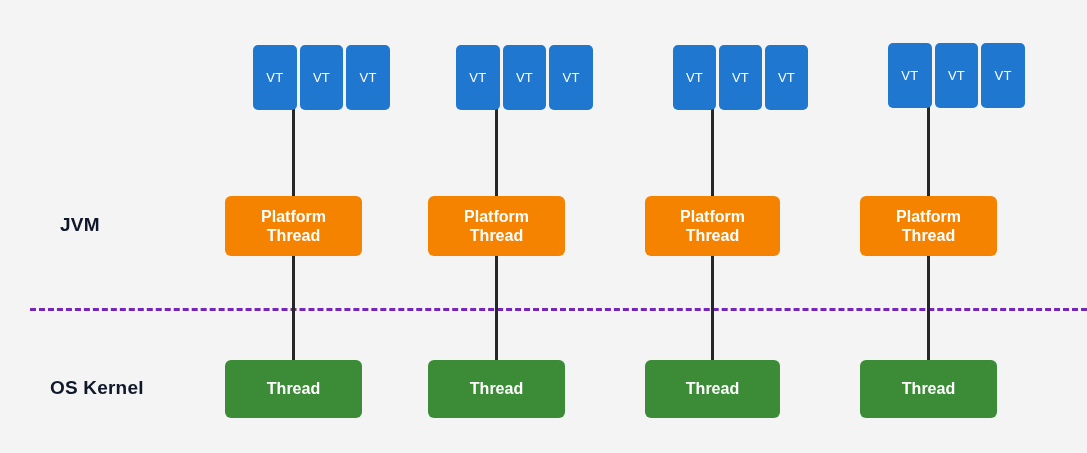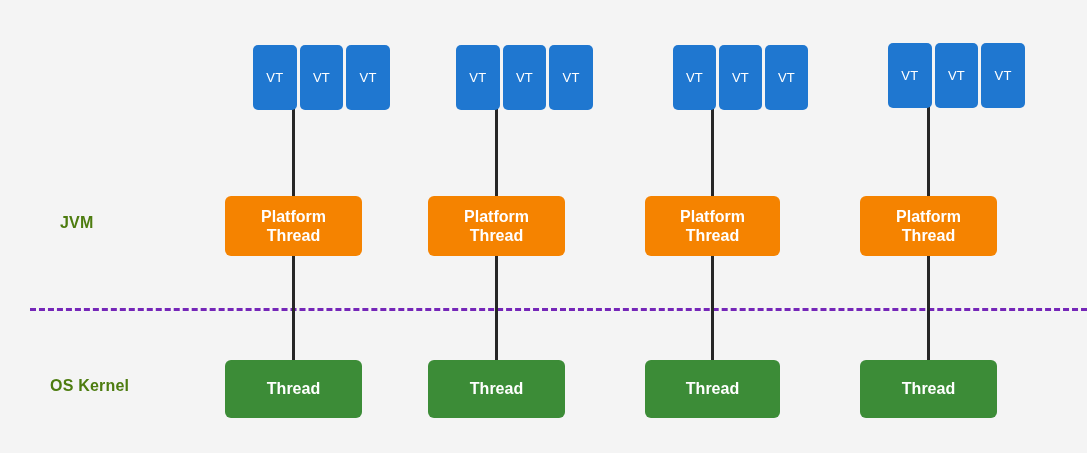--- a/index.html
+++ b/index.html
@@ -15,24 +15,24 @@
     width: 1087px;
     height: 453px;
     background: #f4f4f4;
     overflow: hidden;
   }
 
   
   .row-label {
     position: absolute;
     font-weight: bold;
-    font-size: 16px;
+    font-size: 19px;
     letter-spacing: 0.2px;
     white-space: nowrap;
-    color: #4d7c0f;
+    color: #0f172a;
   }
   #label-jvm      { left: 60px;  top: 214px; }
   #label-oskernel { left: 50px;  top: 377px; }
 
   
   #kernel-divider {
     position: absolute;
     left: 30px;
     top: 308px;
     width: 1057px;

